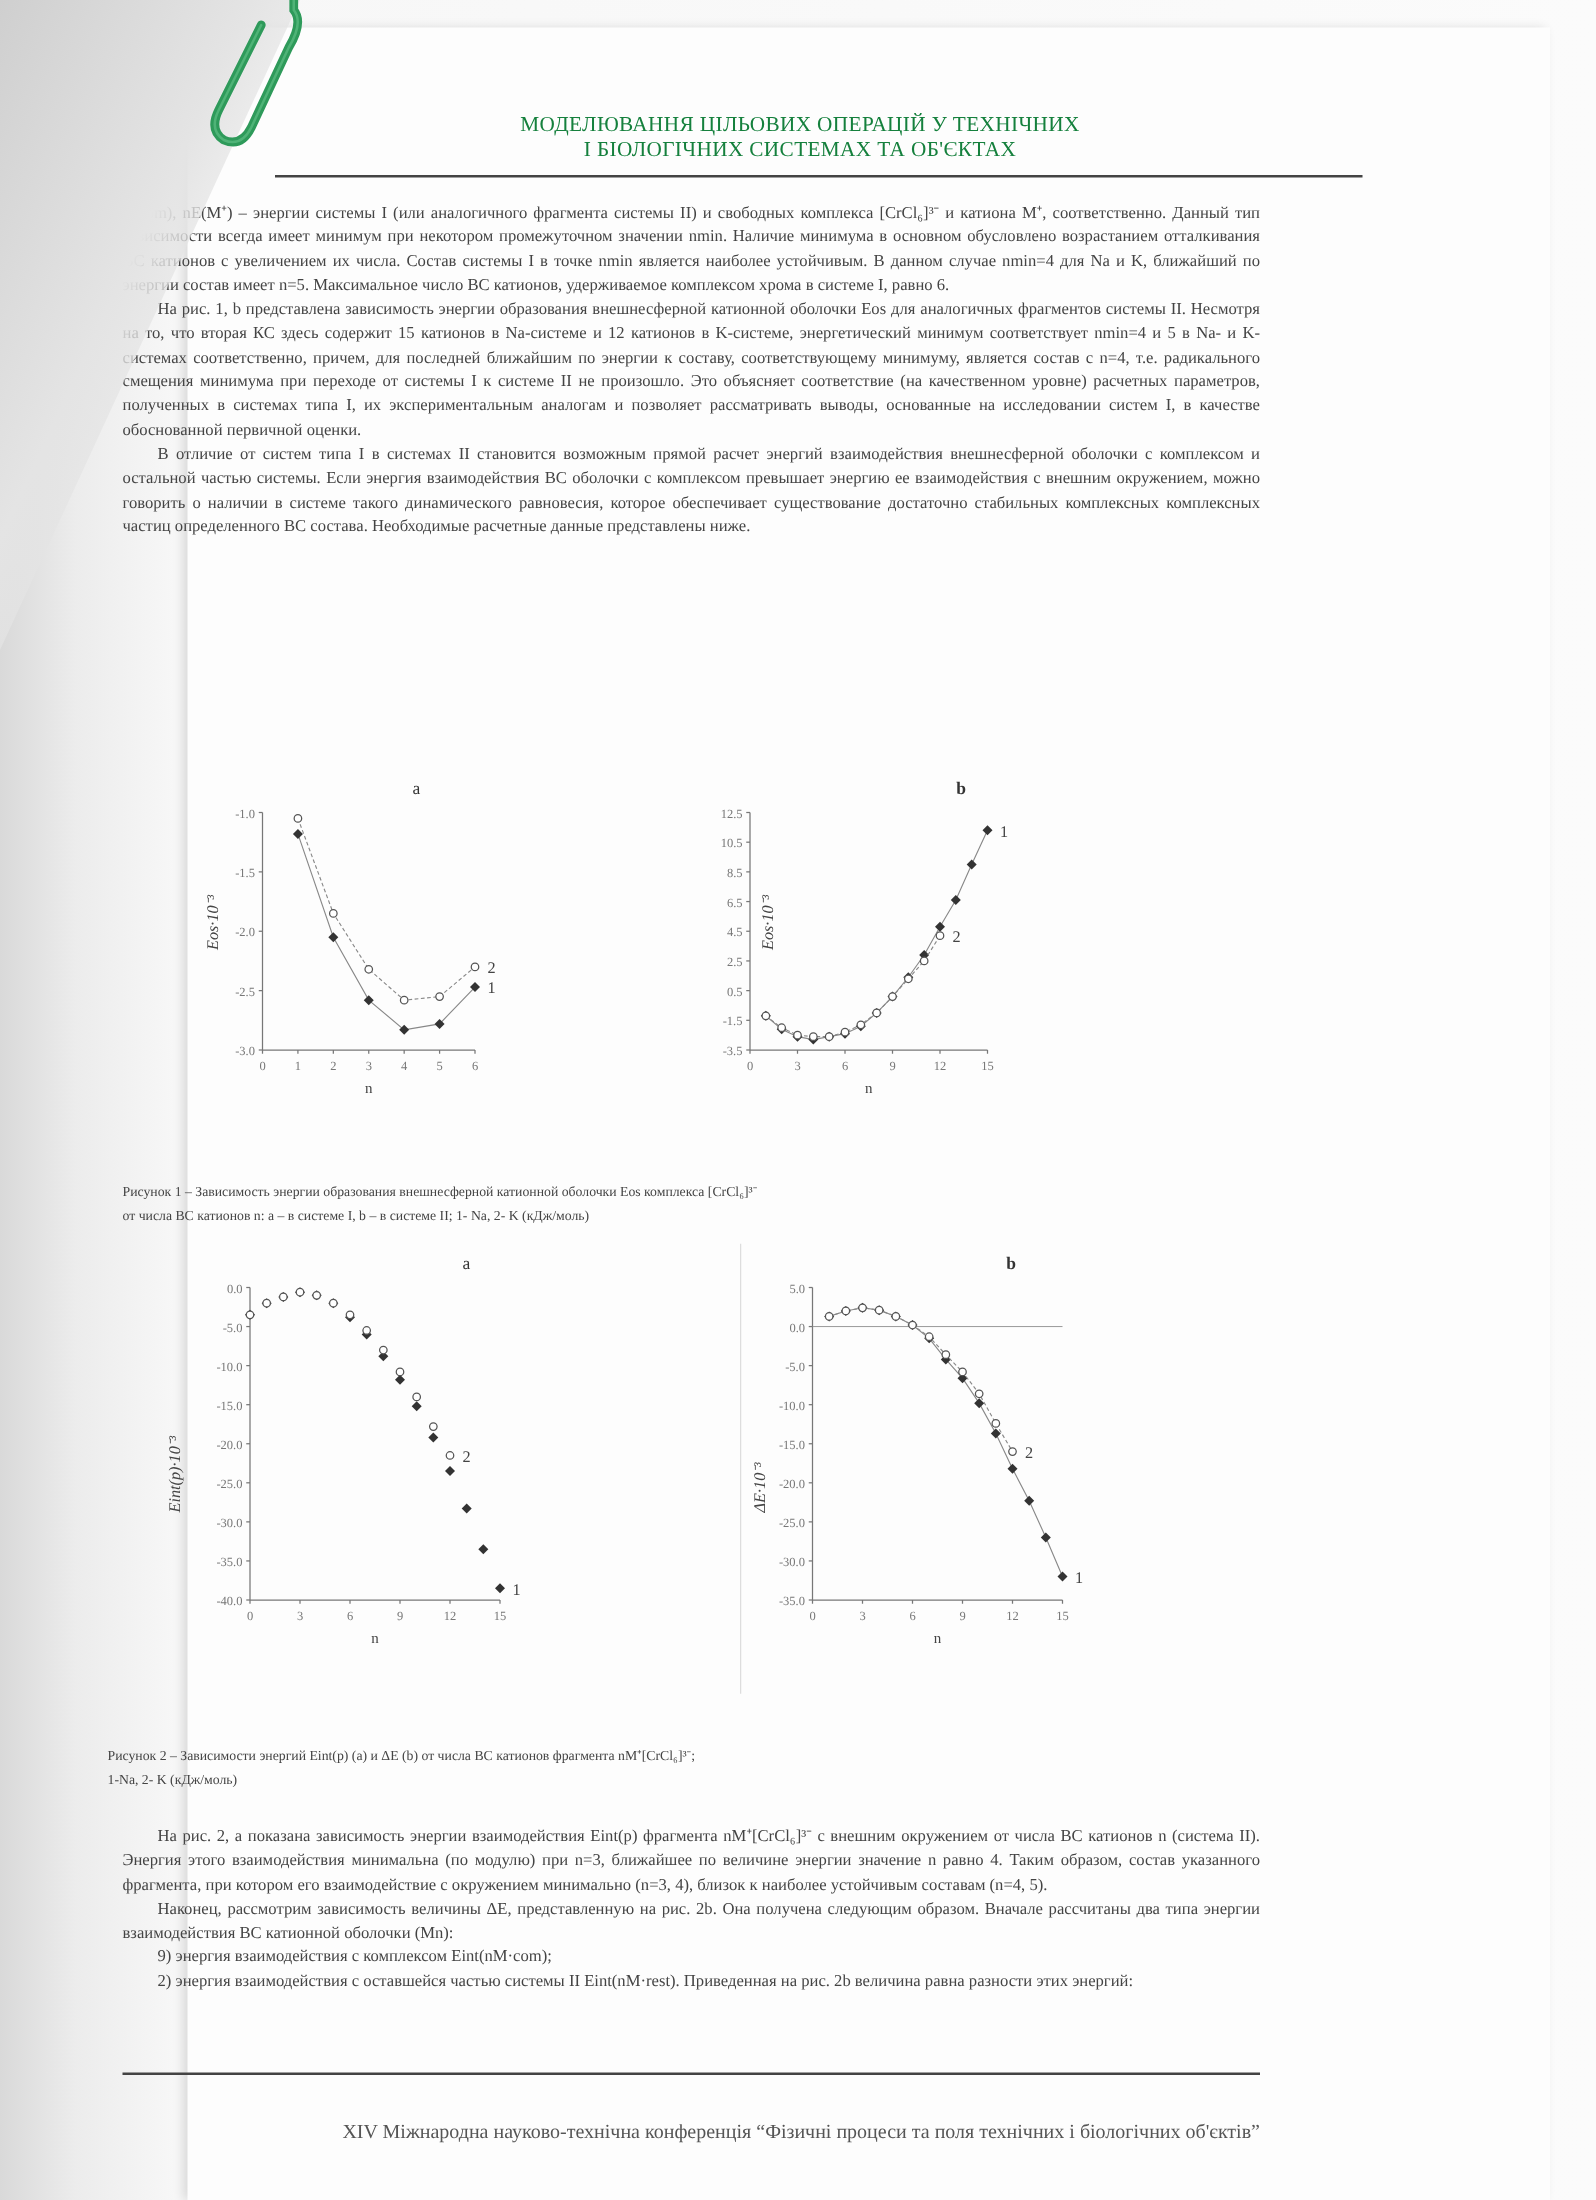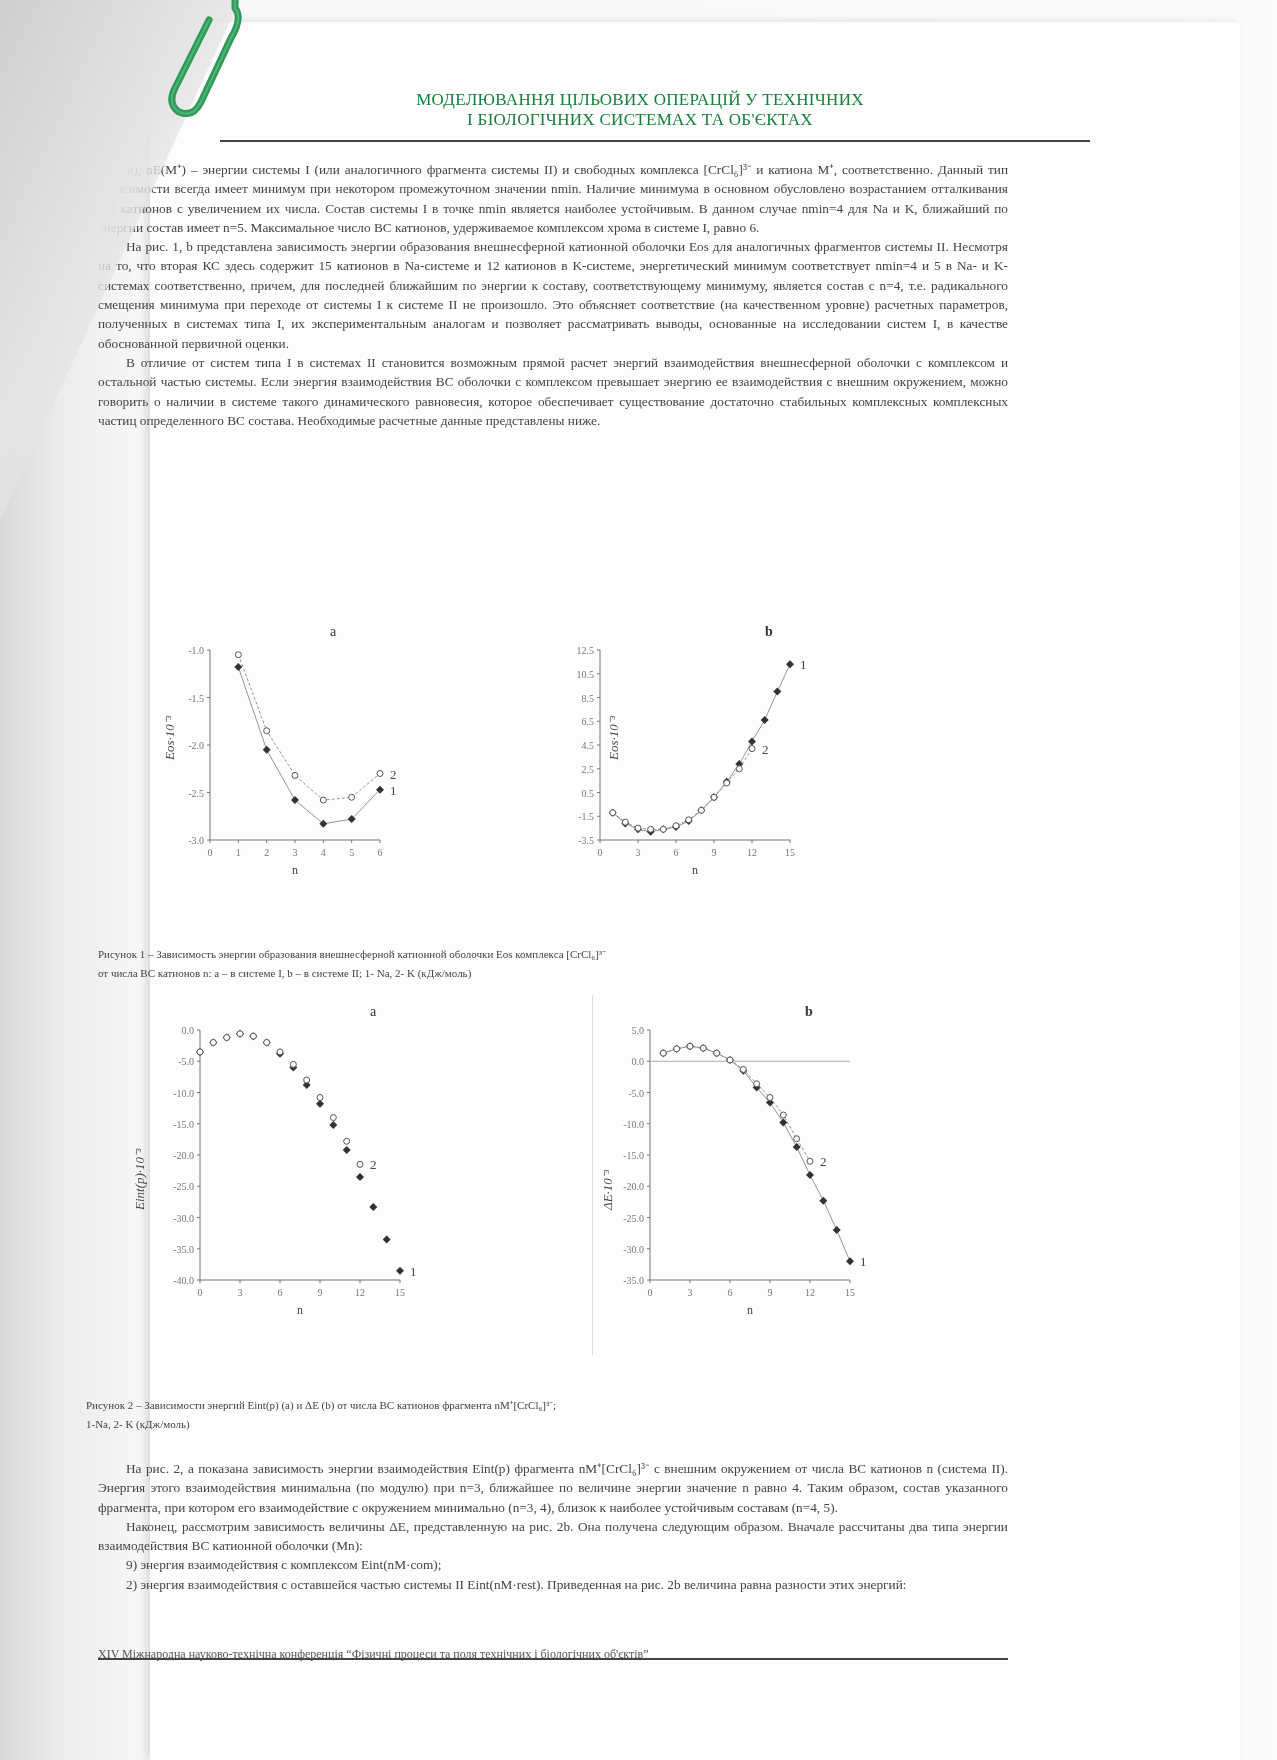--- a/index.html
+++ b/index.html
@@ -42,22 +42,22 @@
     position:absolute; font-size:11px; line-height:19px; color:#444;
   }
   .chart { position:absolute; }
   .chart svg { overflow:visible; }
   .chart-title { position:absolute; font-size:14px; color:#333; }
   .ylabel {
     position:absolute; font-size:13px; font-style:italic; color:#444;
     transform:rotate(-90deg); transform-origin:left top; white-space:nowrap;
   }
   .footer {
-    position:absolute; left:98px; top:1644px; width:910px; text-align:left;
-    font-size:12px; color:#555; line-height:20px;
+    position:absolute; left:98px; top:1696px; width:910px; text-align:right;
+    font-size:16px; color:#555; line-height:20px;
   }
   .vline { position:absolute; width:1px; background:#ddd; }
 </style>
 </head>
 <body>
 
 <div class="page-bg"></div>
 <div class="page"></div>
 <div class="fold"></div>
 

